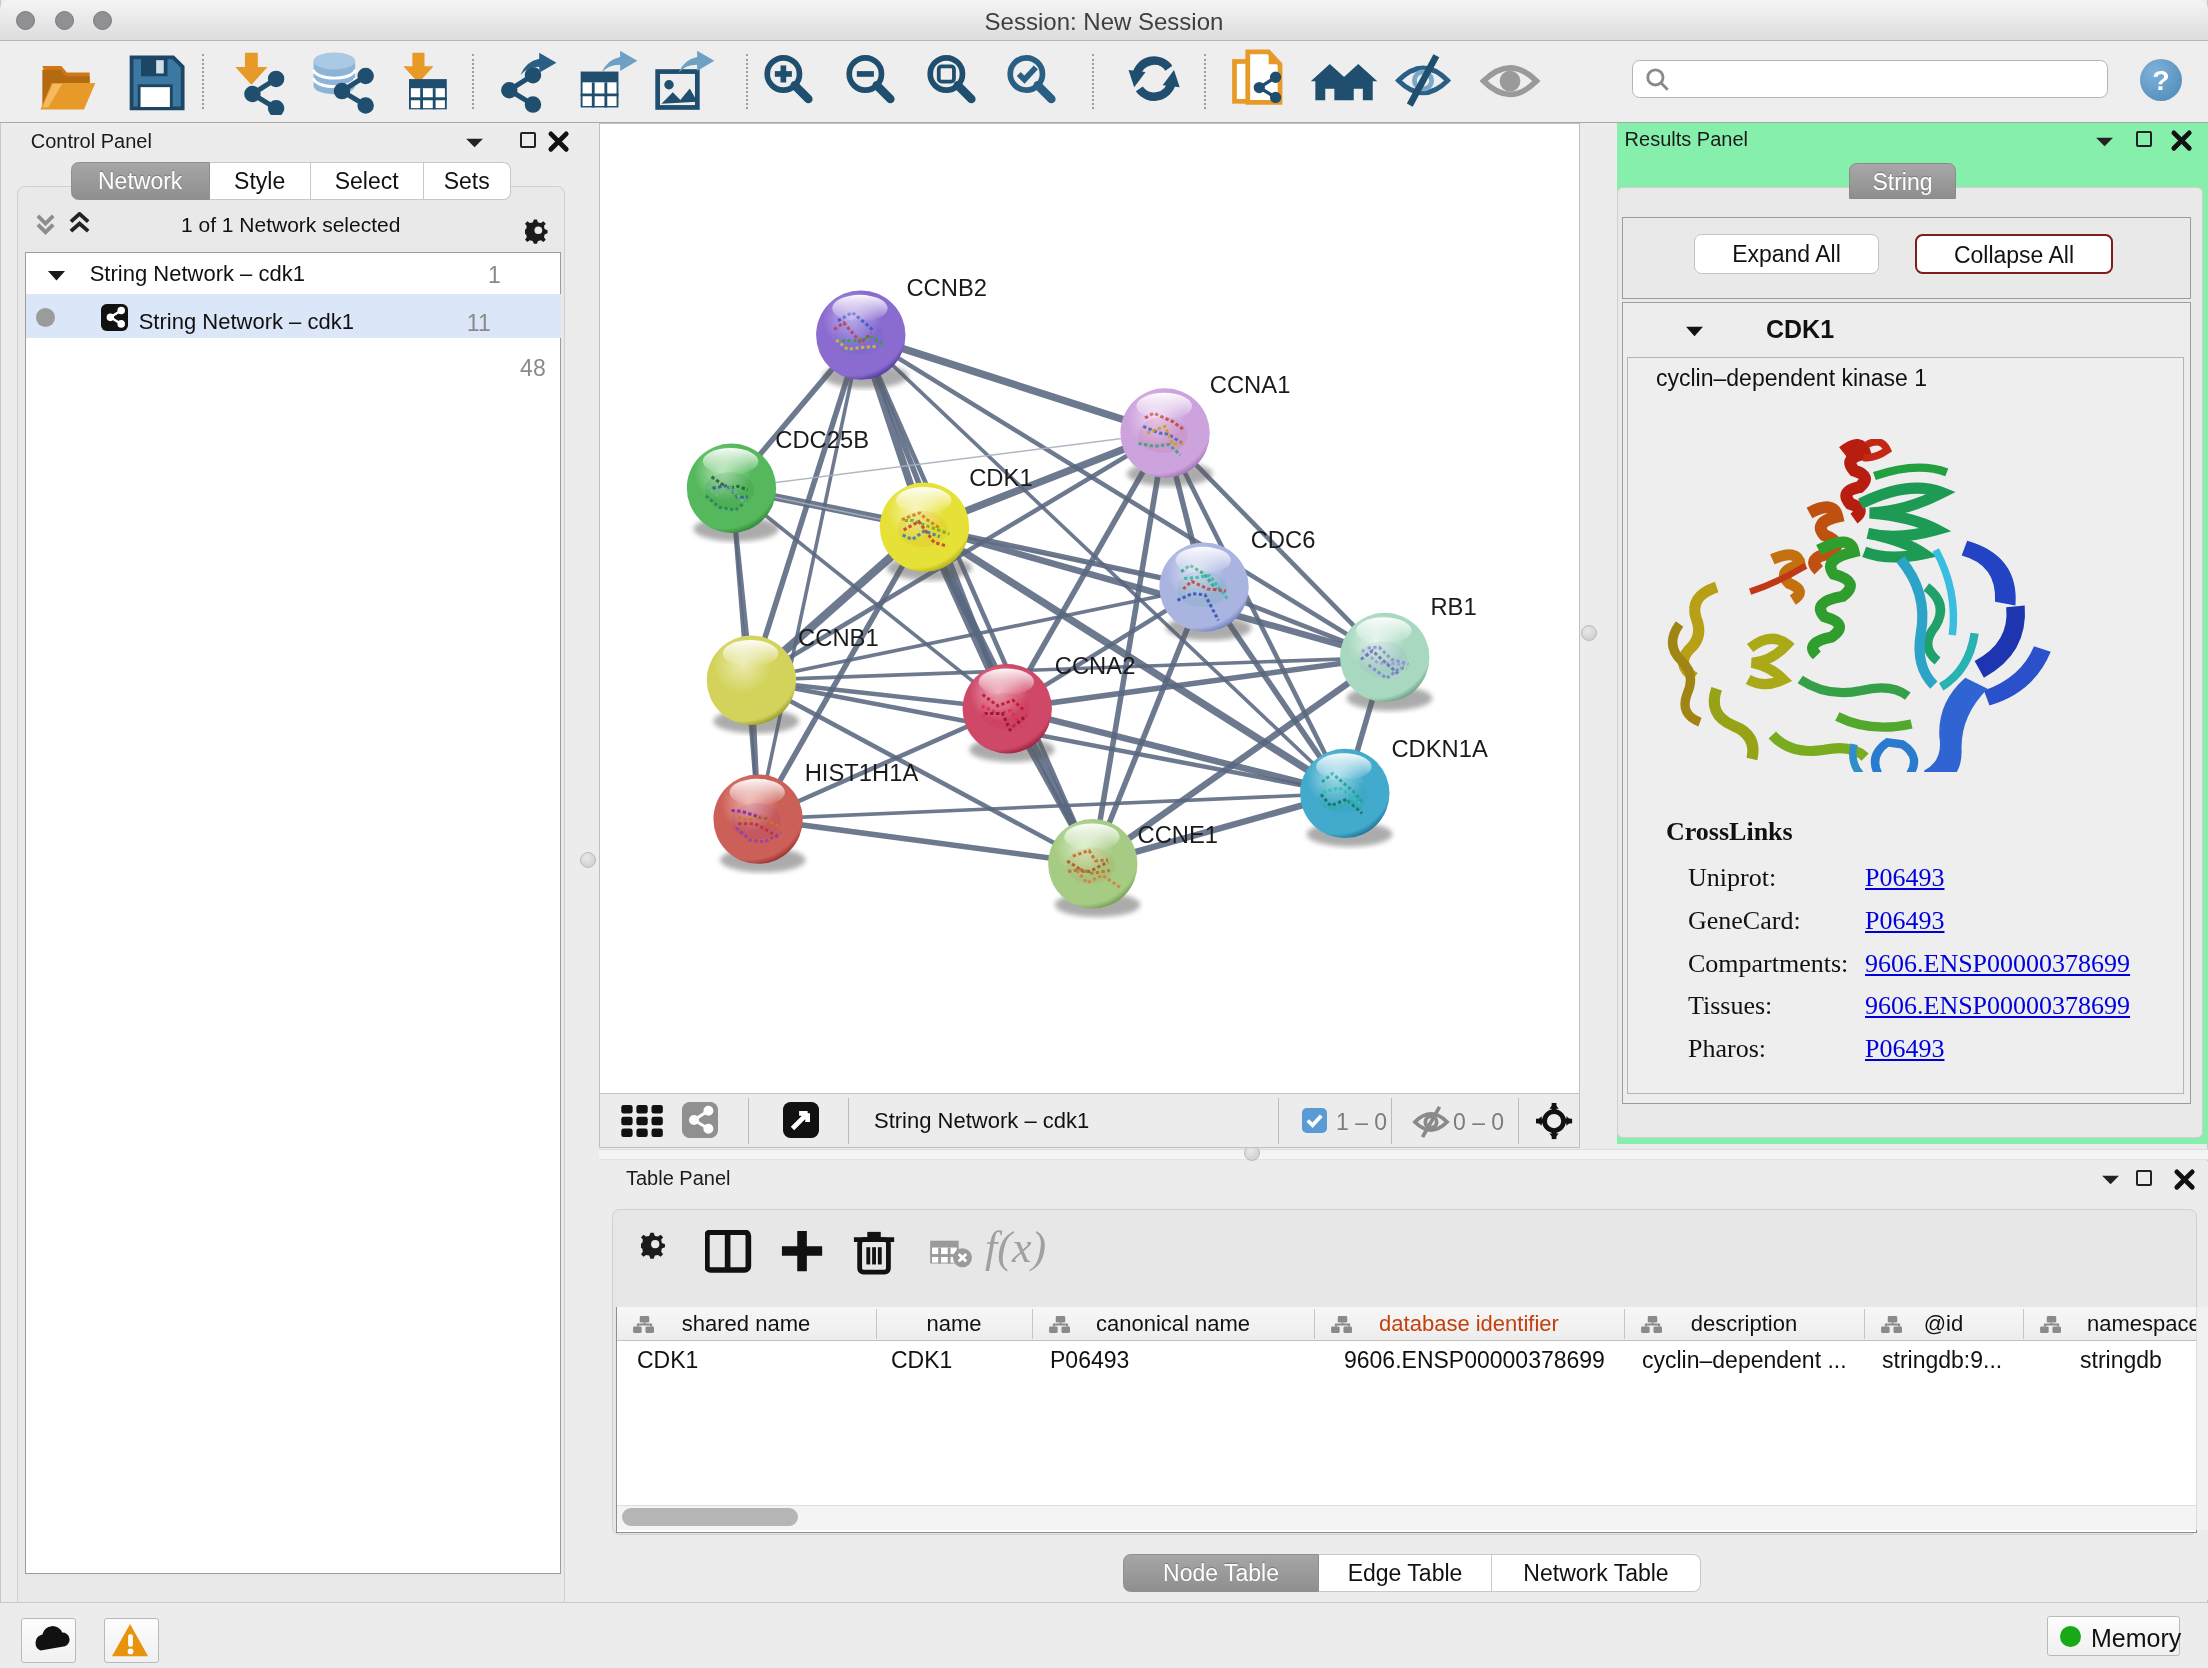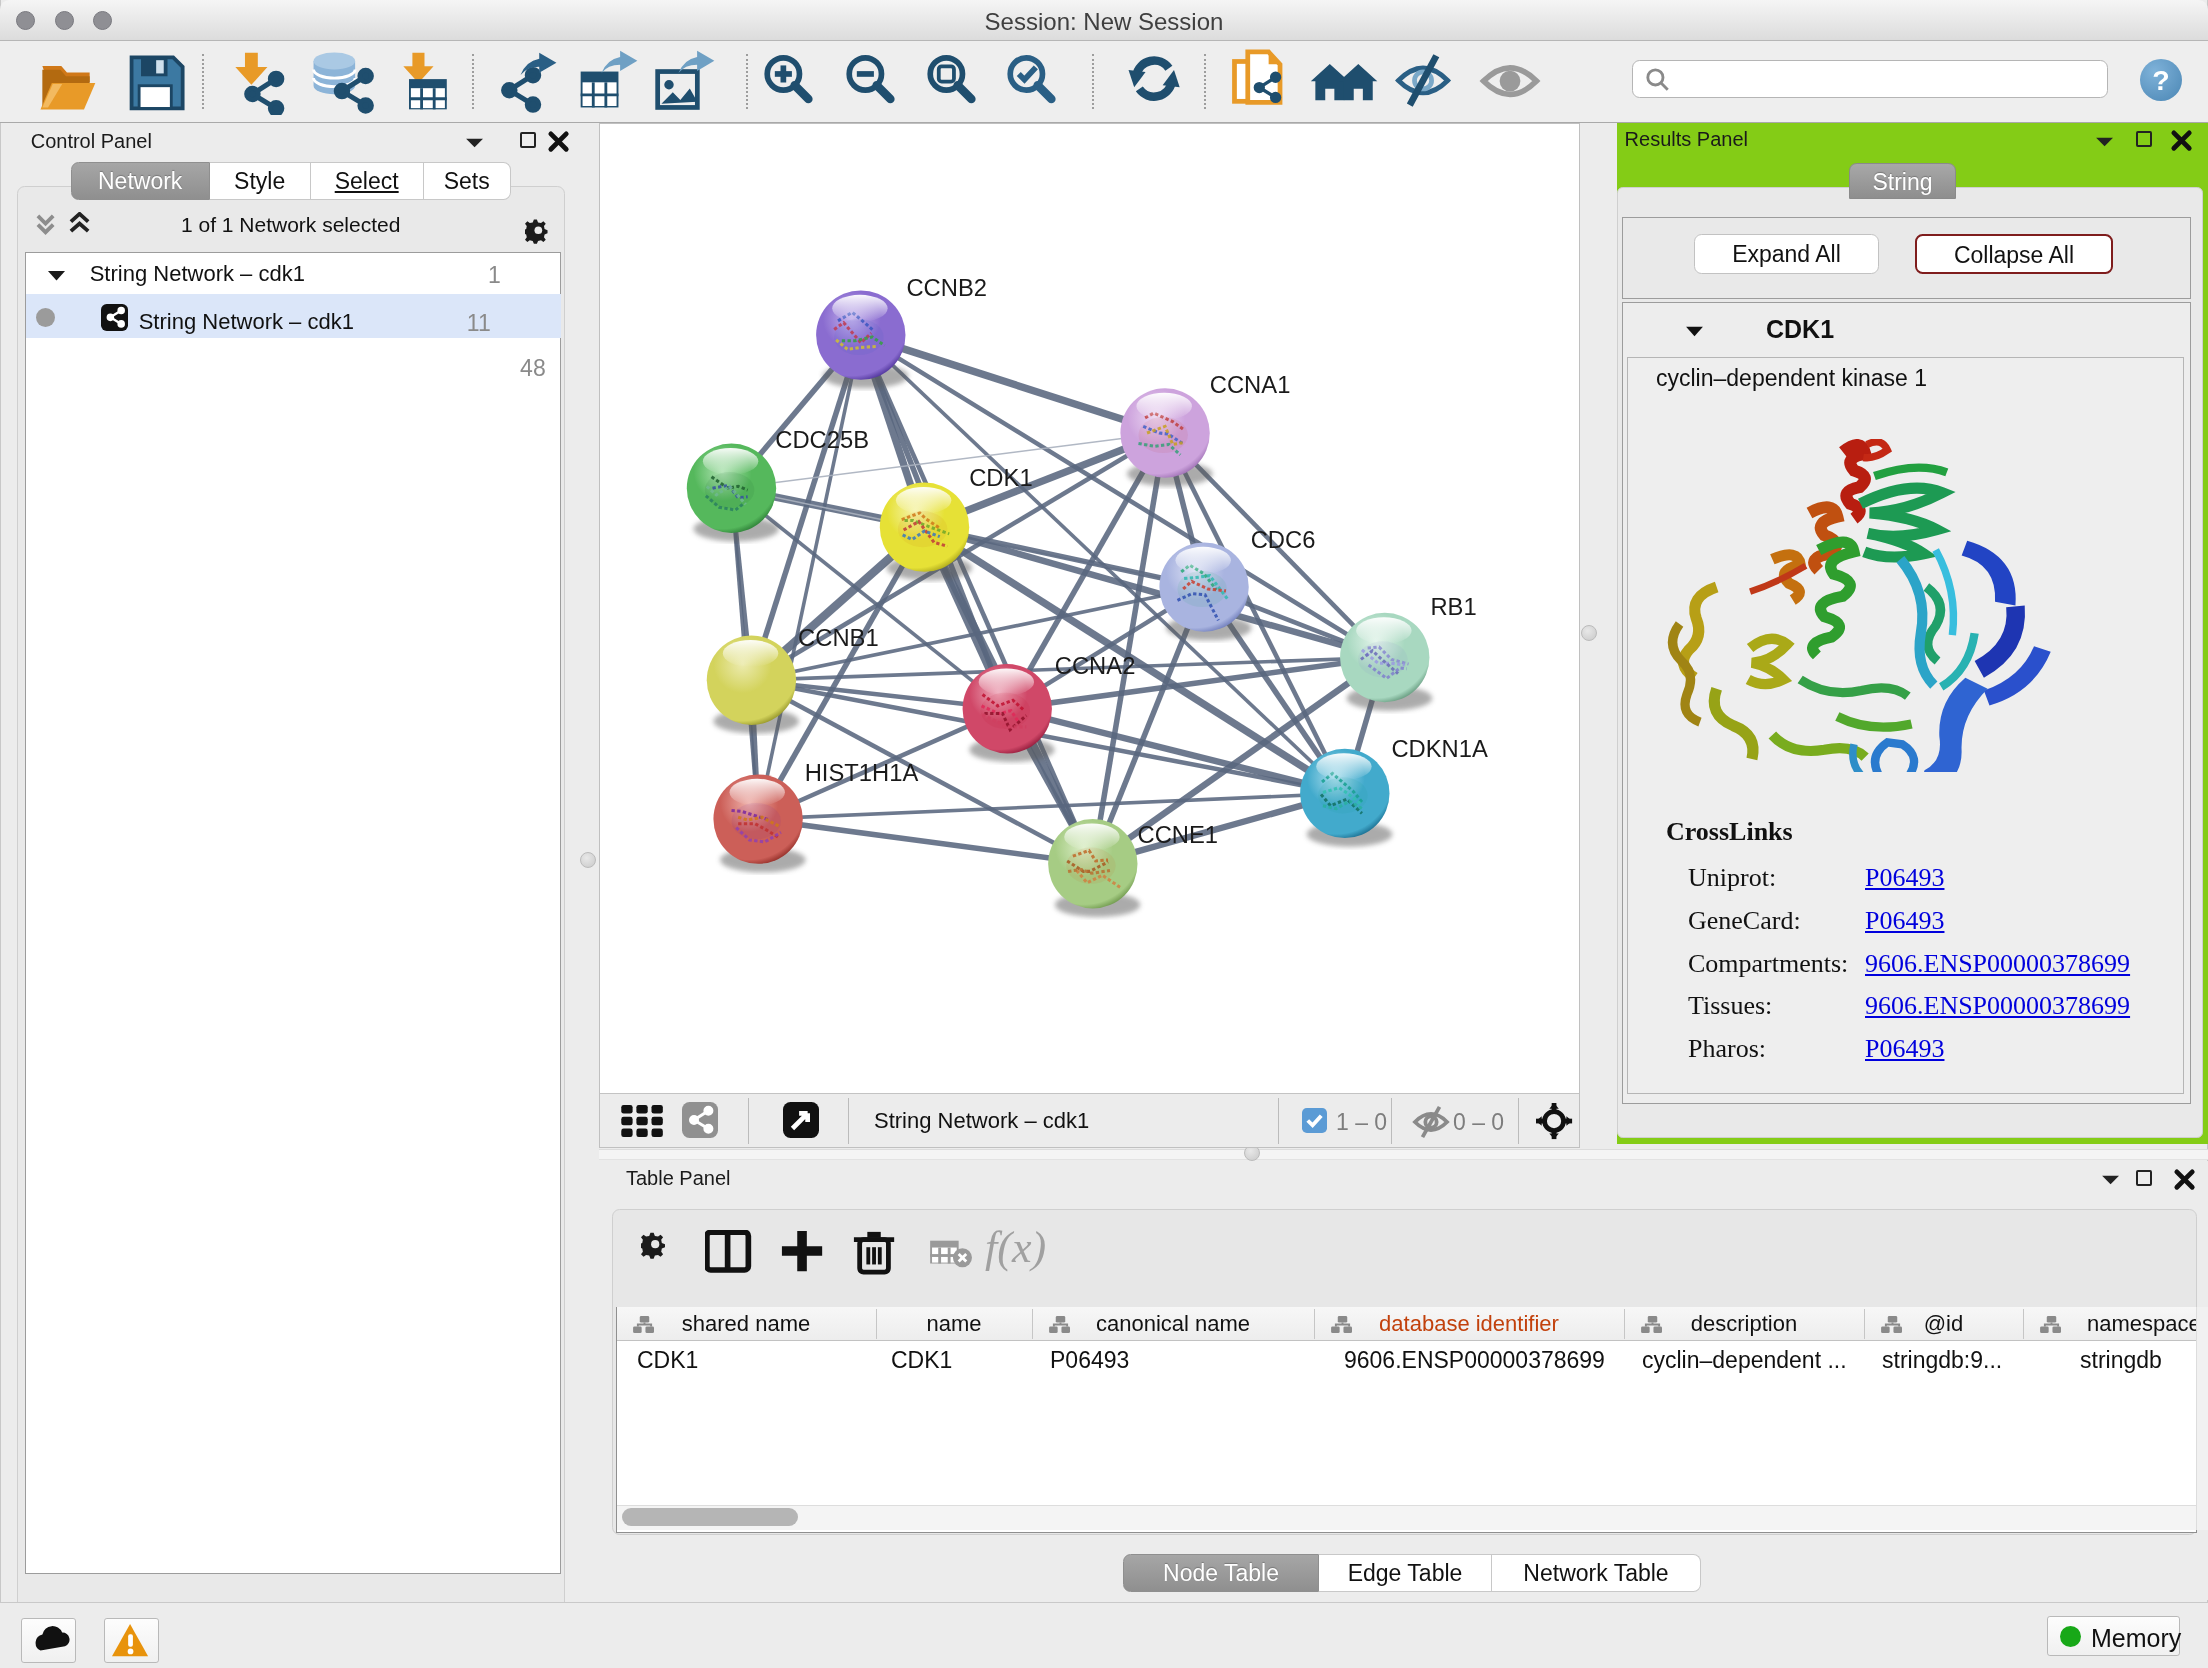--- a/index.html
+++ b/index.html
@@ -24,21 +24,21 @@
 #cpanel{left:5.7px;top:123px;width:567px;height:1476px;background:#ececec;}
 
 .grabdot{position:absolute;width:16px;height:16px;border-radius:50%;
   background:radial-gradient(circle at 40% 35%,#e8e8e8,#c9c9c9);border:1px solid #bbb;}
 
 #netpanel{left:599px;top:123px;width:981px;height:1025px;background:#fff;
   border:1px solid #c0c0c0;}
 #netstatus{position:absolute;left:0px;top:969px;width:979px;height:54px;
   background:#ececec;border-top:1px solid #c3c3c3;}
 
-#rpanel{left:1617px;top:123px;width:592px;height:1021px;background:#84cc16;}
+#rpanel{left:1617px;top:123px;width:592px;height:1021px;background:#86efac;}
 
 #tpanel{left:599px;top:1161px;width:1609px;height:439px;background:#ececec;}
 
 #statusbar{left:0;top:1602px;width:2208px;height:67px;background:#ececec;
   border-top:1px solid #c9c9c9;}
 .sq-btn{position:absolute;border:1px solid #b9b9b9;border-radius:2.9px;
   background:linear-gradient(#fdfdfd,#f0f0f0);}
 
 .seg{position:absolute;display:flex;}
 .seg div{border:1px solid #c8c8c8;border-left-width:0;background:#fff;color:#111;
@@ -240,21 +240,21 @@
       <path d="M2 4 l9 9 9-9 z" fill="#222"></path>
     </svg>
     <div class="abs" style="left:514px;top:8.6px;width:16px;height:16px;border:2.9px solid #222;border-radius:1.9px;"></div>
     <svg class="abs" style="left:541px;top:6.7px;" width="25" height="25" viewBox="0 0 26 26">
       <path d="M4 4 L20 20 M20 4 L4 20" stroke="#111" stroke-width="5" stroke-linecap="round"></path>
     </svg>
     <div class="abs" style="left:11.4px;top:63px;width:548px;height:1451px;background:#e9e9e9;border:1px solid #cfcfcf;border-radius:7.6px 7.6px 0 0;"></div>
     <div class="seg" style="left:65px;top:39px;height:38px;">
       <div class="sel" style="width:139px;">Network</div>
       <div style="width:101px;">Style</div>
-      <div style="width:113px;text-decoration:underline;">Select</div>
+      <div style="width:113px;">Select</div>
       <div style="width:87px;">Sets</div>
     </div>
     <svg class="abs" style="left:30px;top:91px;" width="21" height="23" viewBox="0 0 22 24">
       <path d="M2 2 l8 8 8-8" fill="none" stroke="#8d8d8d" stroke-width="4"></path>
       <path d="M2 11 l8 8 8-8" fill="none" stroke="#8d8d8d" stroke-width="4"></path>
     </svg>
     <svg class="abs" style="left:63px;top:89px;" width="23" height="23" viewBox="0 0 24 24">
       <path d="M2 10 l9-8 9 8" fill="none" stroke="#222" stroke-width="4"></path>
       <path d="M2 20 l9-8 9 8" fill="none" stroke="#222" stroke-width="4"></path>
     </svg>

